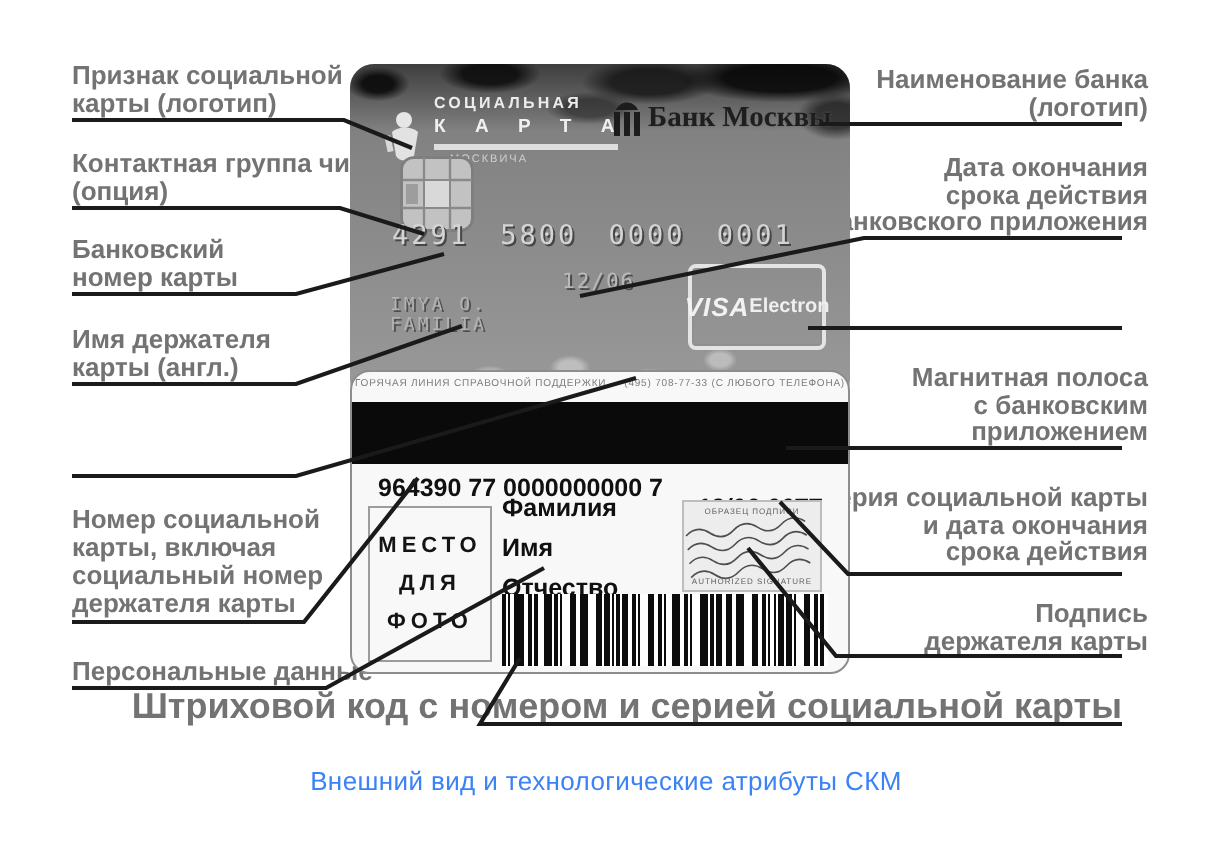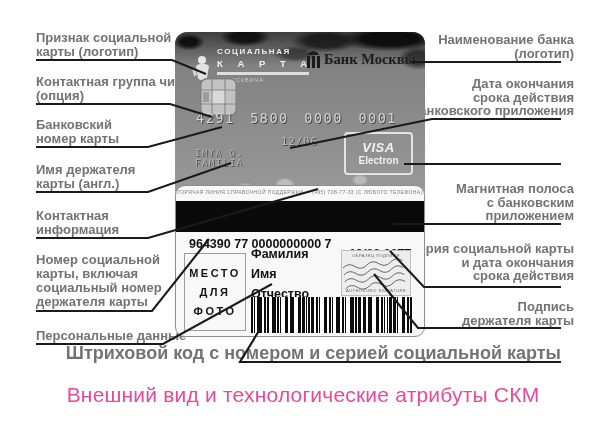--- a/index.html
+++ b/index.html
@@ -5,21 +5,21 @@
   html,body{margin:0;padding:0;background:#fff;}
   .canvas{position:relative;width:606px;height:423px;background:#ffffff;overflow:hidden;
           font-family:"Liberation Sans","DejaVu Sans",sans-serif;}
   
   .lbl{position:absolute;font-weight:bold;font-size:13px;line-height:14px;color:#737373;
        white-space:pre-line;}
   .lbl.left{left:36px;text-align:left;}
   .lbl.right{right:32px;text-align:right;line-height:13.5px;}
   .lbl.bottom{right:45px;text-align:right;font-size:18px;}
   .caption{position:absolute;left:0;top:383px;width:100%;text-align:center;
-           font-size:21px;color:#ec4899;letter-spacing:.2px;}
+           font-size:13px;color:#3b82f6;letter-spacing:.2px;}
   
   svg.lines{position:absolute;left:0;top:0;z-index:6;pointer-events:none;}
   
   .card-front{position:absolute;left:175px;top:32px;width:250px;height:170px;border-radius:12px;
               background:linear-gradient(180deg,#7c7c7c 0%,#898989 45%,#9a9a9a 100%);z-index:2;overflow:hidden;}
   .noise-top{position:absolute;left:0;top:0;width:100%;height:40px;z-index:1;
      background:
        radial-gradient(22px 12px at 14px 10px, rgba(5,5,5,.85) 35%, transparent 72%),
        radial-gradient(34px 13px at 70px 5px, rgba(5,5,5,.8) 40%, transparent 75%),
        radial-gradient(46px 15px at 150px 9px, rgba(15,15,15,.75) 42%, transparent 75%),
@@ -46,21 +46,21 @@
   .chip{position:absolute;left:25px;top:46px;z-index:3;}
   .pan{position:absolute;left:21px;top:78px;z-index:3;font-family:"DejaVu Sans Mono",monospace;
        font-size:13.5px;letter-spacing:1.5px;word-spacing:6px;color:#d4d4d4;
        text-shadow:1px 1px 0 #464646;text-align:right;}
   .expiry{position:absolute;left:106px;top:103px;z-index:3;font-family:"DejaVu Sans Mono",monospace;
           font-size:10.5px;color:#b9b9b9;text-shadow:1px 1px 0 #4a4a4a;letter-spacing:1px;}
   .holder{position:absolute;left:20px;top:116px;z-index:3;font-family:"DejaVu Sans Mono",monospace;
           font-size:9px;line-height:10px;color:#b2b2b2;letter-spacing:1.5px;
           text-shadow:1px 1px 0 #4f4f4f;}
   .visa{position:absolute;left:169px;top:100px;width:65px;height:39px;z-index:3;border:2px solid #e4e4e4;
-        border-radius:4px;box-shadow:inset 0 0 0 1px #8f8f8f;display:flex;flex-direction:column;
+        border-radius:4px;box-shadow:inset 0 0 0 1px #8f8f8f;display:flex;flex-direction:row;
         align-items:center;justify-content:center;}
   .visa-word{font-size:13px;font-weight:bold;font-style:italic;color:#f2f2f2;letter-spacing:.5px;line-height:14px;}
   .visa-sub{font-size:10px;font-weight:bold;color:#efefef;line-height:12px;}
   
   .card-back{position:absolute;left:175px;top:185px;width:250px;height:152px;border-radius:10px;
              background:#f8f8f8;border:1.5px solid #8d8d8d;box-sizing:border-box;z-index:2;overflow:hidden;}
   .contact-strip{position:absolute;left:0;top:3px;width:100%;text-align:center;font-size:5px;
                  color:#7d7d7d;letter-spacing:.4px;white-space:nowrap;}
   .magstripe{position:absolute;left:0;top:15px;width:100%;height:31px;background:#0a0a0a;}
   .back-num{position:absolute;left:13px;top:51px;font-size:12.5px;font-weight:bold;color:#101010;}
@@ -178,22 +178,20 @@
   </svg>
 
   <div class="lbl left" style="top:31px">Признак социальной
 карты (логотип)</div>
   <div class="lbl left" style="top:75px">Контактная группа чипа
 (опция)</div>
   <div class="lbl left" style="top:118px">Банковский
 номер карты</div>
   <div class="lbl left" style="top:163px">Имя держателя
 карты (англ.)</div>
-  <div class="lbl left" style="top:209px">Контактная
-информация</div>
   <div class="lbl left" style="top:253px">Номер социальной
 карты, включая
 социальный номер
 держателя карты</div>
   <div class="lbl left" style="top:329px">Персональные данные</div>
 
   <div class="lbl right" style="top:33px">Наименование банка
 (логотип)</div>
   <div class="lbl right" style="top:77px">Дата окончания
 срока действия

